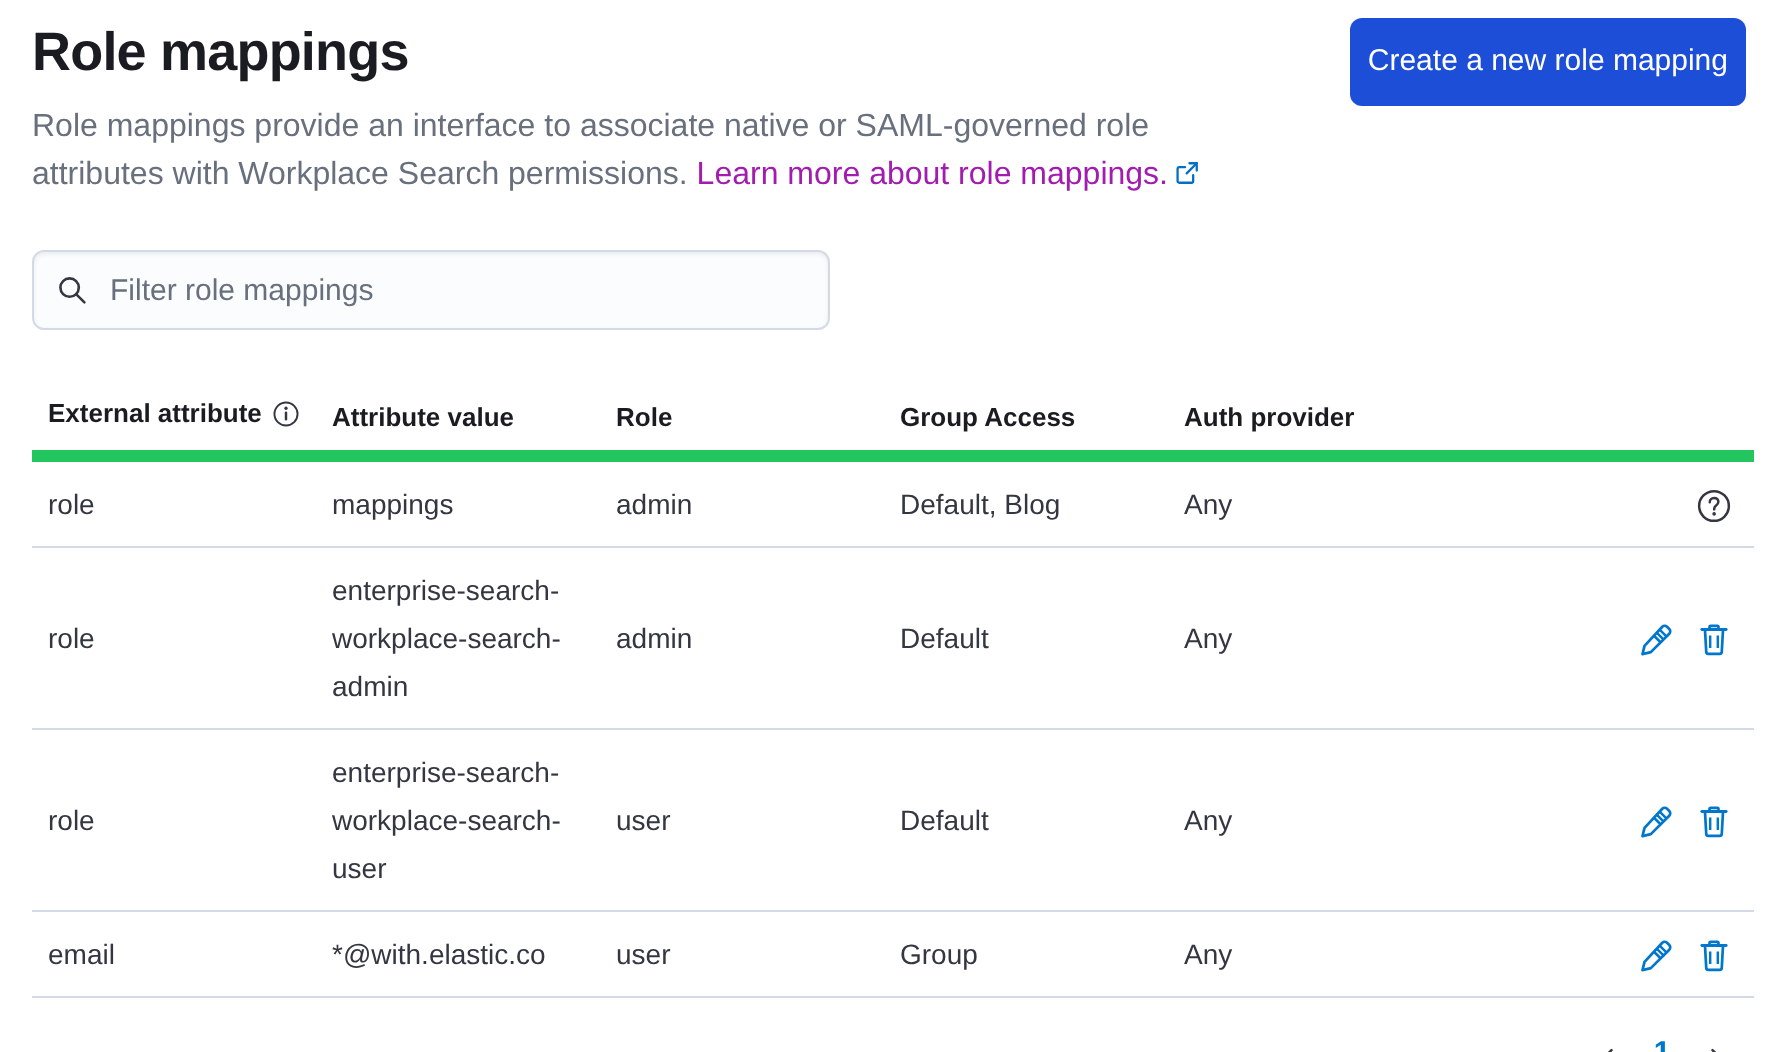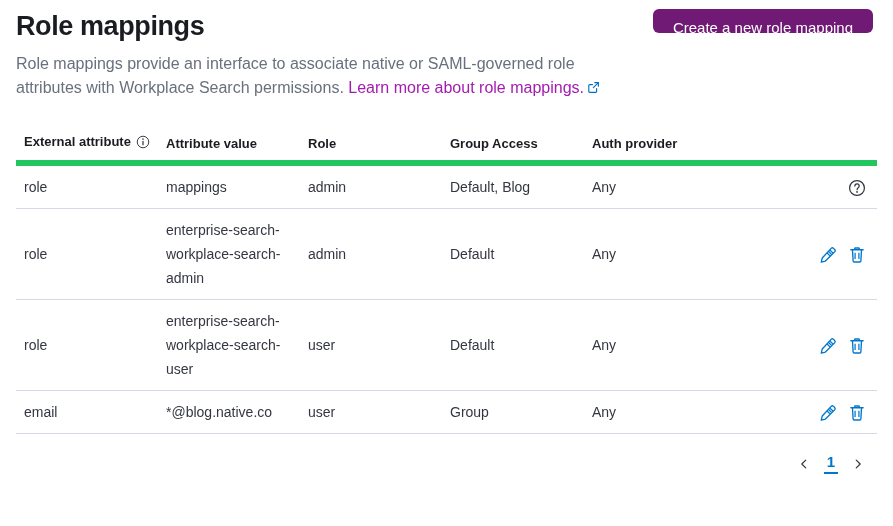--- a/index.html
+++ b/index.html
@@ -30,23 +30,23 @@
   .learn-link {
     color: #a21caf;
     text-decoration: none;
     cursor: pointer;
     white-space: nowrap;
   }
   .learn-link svg { vertical-align: -1px; margin-left: 3px; }
   .create-btn {
     margin-top: 1px;
     margin-right: 4px;
-    height: 24px;
-    padding: 0 20px;
-    background: #701a75;
+    height: 44px;
+    padding: 0 9px;
+    background: #1d4ed8;
     color: #ffffff;
     border: none;
     border-radius: 6px;
     font-family: inherit;
     font-size: 15px;
     font-weight: 500;
     line-height: 38px;
     cursor: pointer;
     white-space: nowrap;
   }
@@ -165,20 +165,27 @@
         <a class="learn-link"><span>Learn more about role mappings.</span><svg width="13" height="13" viewBox="0 0 16 16" fill="none">
               <path d="M9.5 2H14v4.5" stroke="#0071c2" stroke-width="1.4" stroke-linecap="round" stroke-linejoin="round"></path>
               <path d="M14 2L7.8 8.2" stroke="#0071c2" stroke-width="1.4" stroke-linecap="round"></path>
               <path d="M11.8 9.3V13a1 1 0 0 1-1 1H3.2a1 1 0 0 1-1-1V5.4a1 1 0 0 1 1-1h3.6" stroke="#0071c2" stroke-width="1.4" stroke-linecap="round" fill="none"></path>
             </svg></a>
       </p>
     </div>
     <button class="create-btn">Create a new role mapping</button>
   </div>
 
+  <div class="search-wrap">
+    <svg class="search-icon" viewBox="0 0 16 16" fill="none">
+        <circle cx="6.8" cy="6.8" r="4.6" stroke="#343741" stroke-width="1.3"></circle>
+        <path d="M10.3 10.3L14.2 14.2" stroke="#343741" stroke-width="1.3" stroke-linecap="round"></path>
+      </svg>
+    <input class="search-input" type="text" placeholder="Filter role mappings" style="">
+  </div>
 
   <table>
     <colgroup>
       <col class="c1">
         <col class="c2">
         <col class="c3">
         <col class="c4">
         <col class="c5">
         <col class="c6">
     </colgroup>
@@ -255,21 +262,21 @@
                 <path d="M6 3.2V2.3c0-.3.25-.55.55-.55h2.9c.3 0 .55.25.55.55v.9" stroke="#0077cc" stroke-width="1.2"></path>
                 <path d="M2.6 3.3h10.8" stroke="#0077cc" stroke-width="1.3" stroke-linecap="round"></path>
                 <path d="M4 3.5l.55 9.8c.03.5.44.9.95.9h5c.5 0 .92-.4.95-.9L12 3.5" stroke="#0077cc" stroke-width="1.2"></path>
                 <path d="M6.3 6v5.6M9.7 6v5.6" stroke="#0077cc" stroke-width="1.1"></path>
               </svg></span>
       </td>
     </tr>
 
     <tr>
       <td>email</td>
-      <td>*@blog.native.co</td>
+      <td>*@with.elastic.co</td>
       <td>user</td>
       <td>Group</td>
       <td>Any</td>
       <td class="actions">
         
         <span class="icon-btn"><svg width="18" height="18" viewBox="0 0 16 16" fill="none">
                 <path d="M10.8 2.1a1.5 1.5 0 0 1 2.1 0l1 1a1.5 1.5 0 0 1 0 2.1l-8.2 8.2L2 14.3l.9-3.7 7.9-8.5z" stroke="#0077cc" stroke-width="1.2" stroke-linejoin="round"></path>
                 <path d="M9.6 3.4l3 3" stroke="#0077cc" stroke-width="1.1"></path>
                 <path d="M8.3 4.7l3 3" stroke="#0077cc" stroke-width="1.1"></path>
                 <path d="M7 6l3 3" stroke="#0077cc" stroke-width="1.1"></path>

